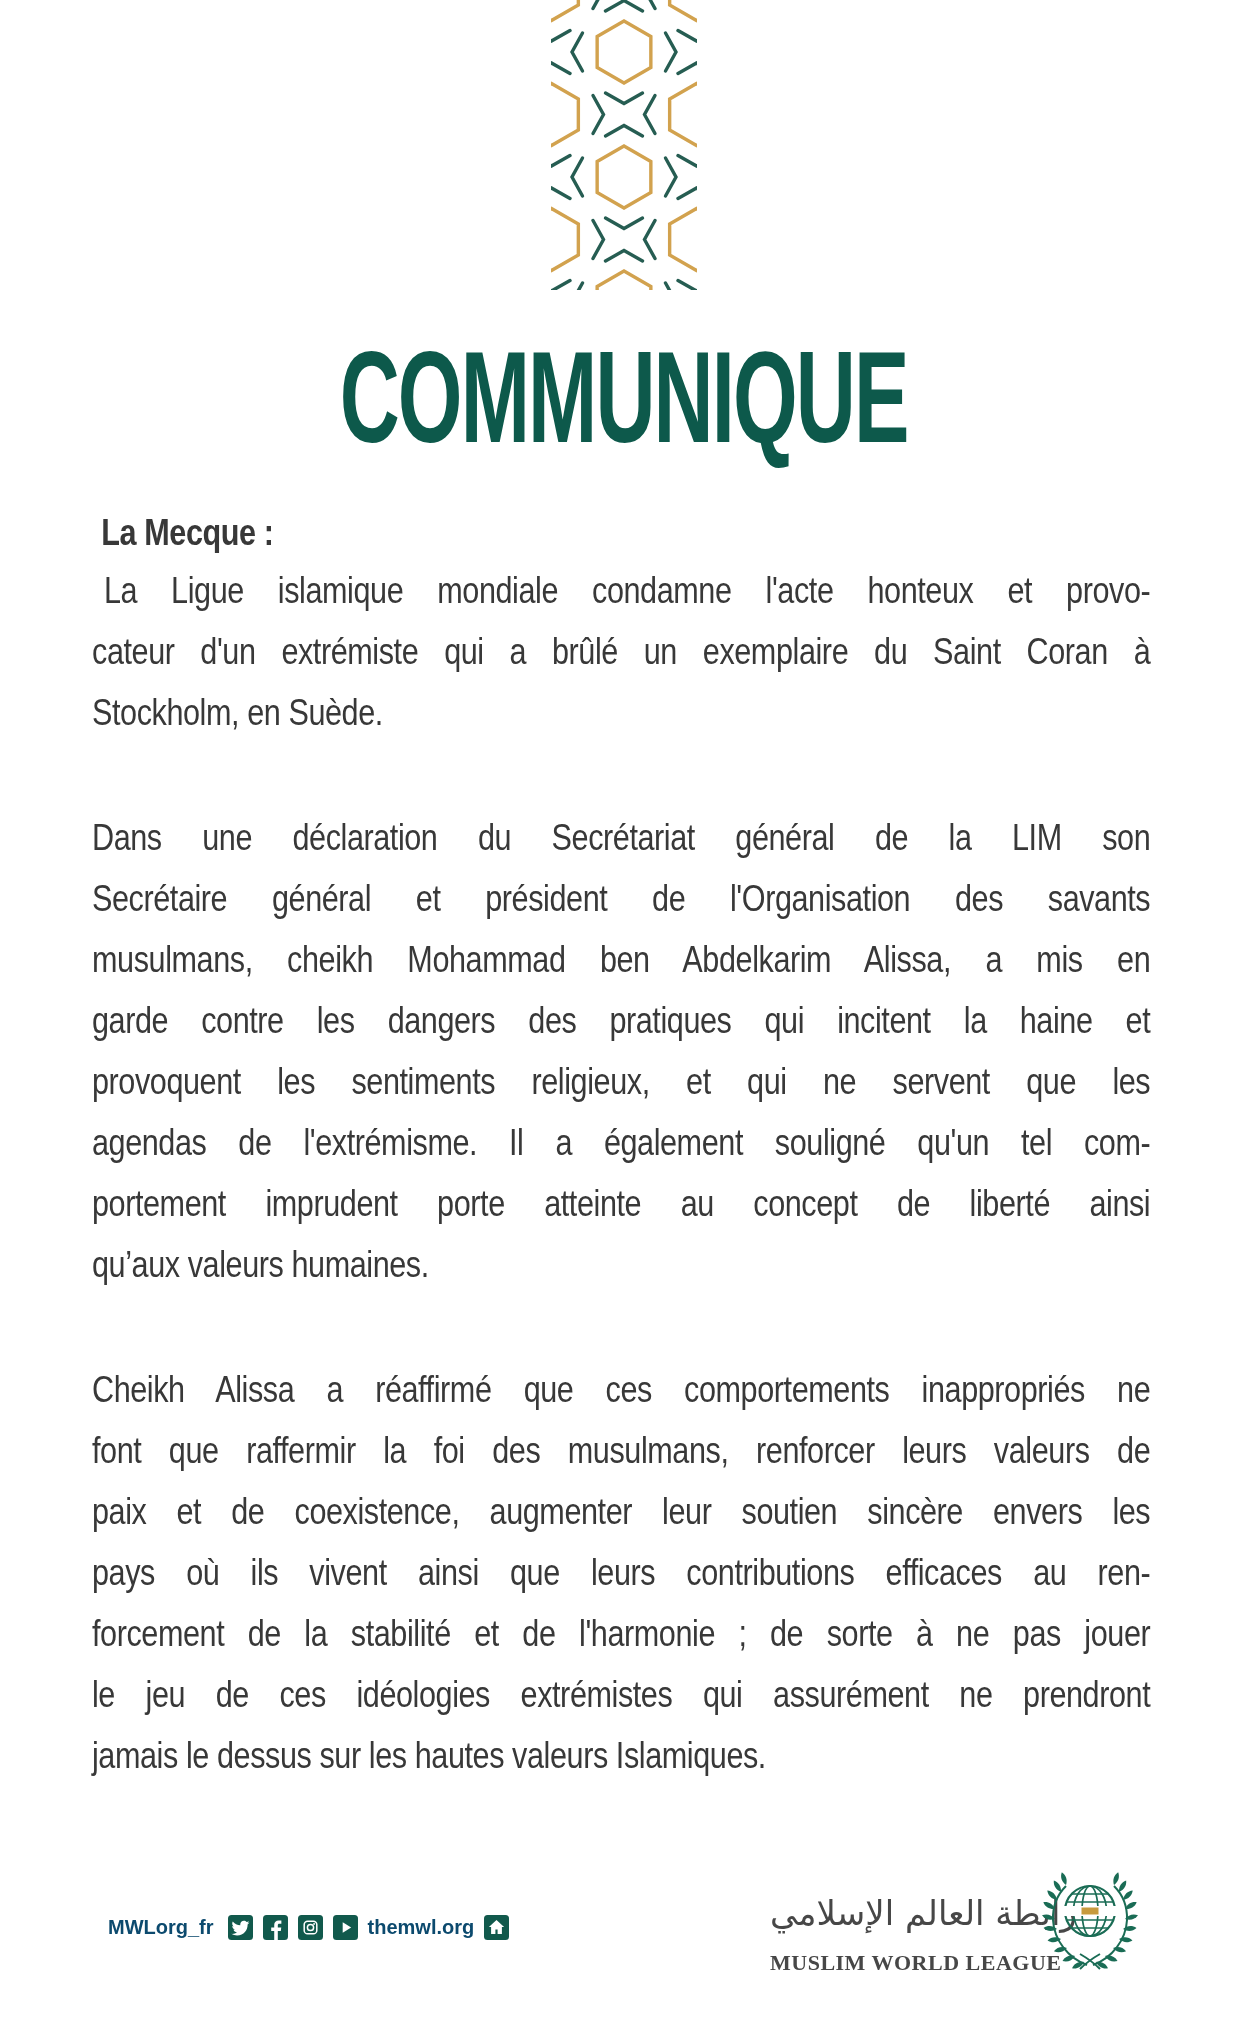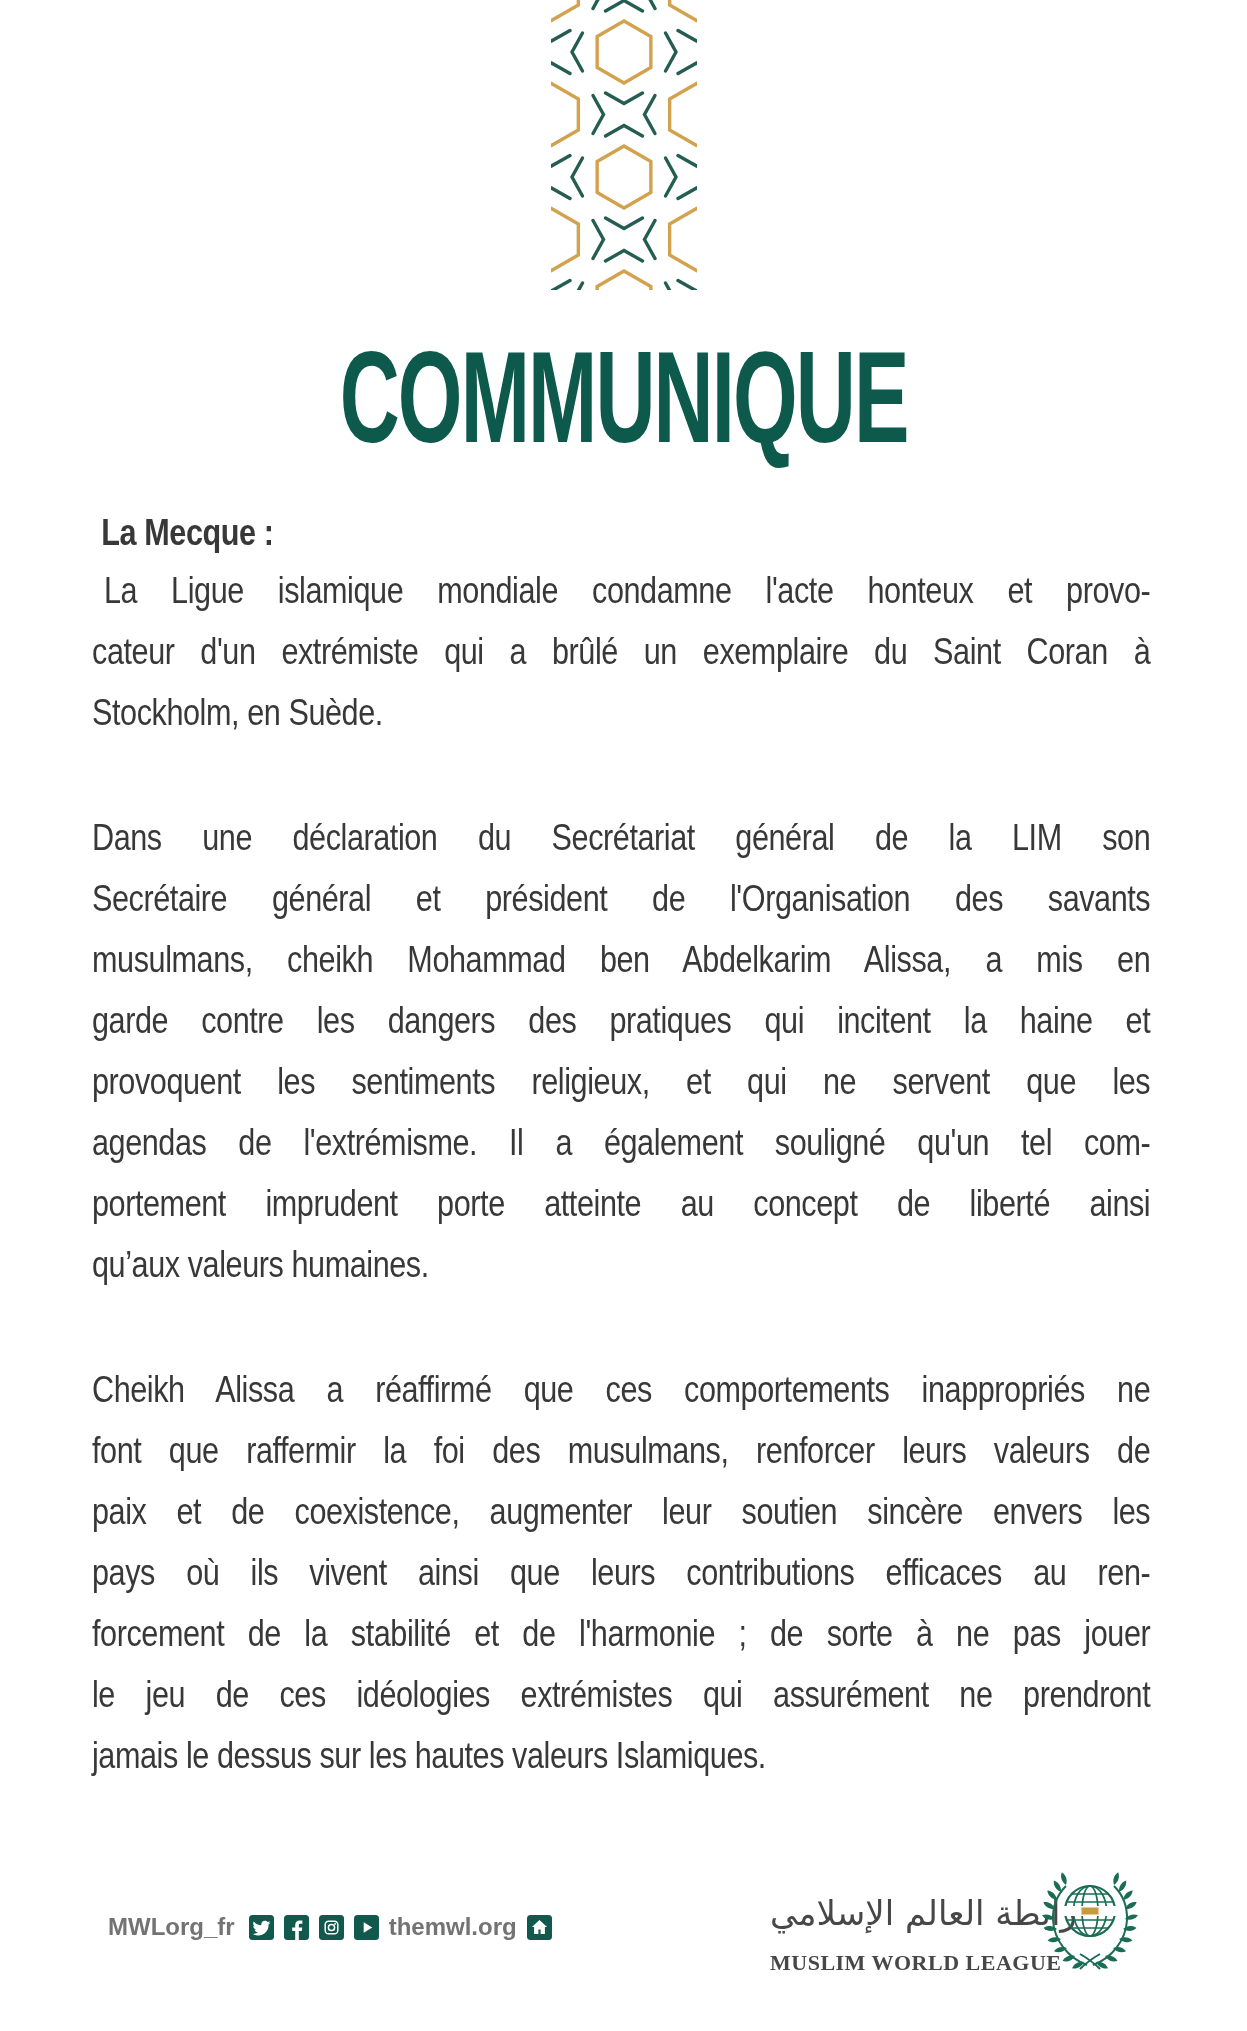--- a/index.html
+++ b/index.html
@@ -22,21 +22,21 @@
   .heading{font-weight:bold;line-height:55px;padding-left:11px;}
   .para{margin-top:64px;}
   .para:first-child{margin-top:0;}
   .line{text-align:justify;text-align-last:left;white-space:normal;}
   .line.j{text-align-last:justify;}
   .line.ind{padding-left:14px;}
 
   
   .footer{position:absolute;left:108px;top:1913px;height:28px;display:flex;
           align-items:center;gap:10px;}
-  .footer .txt{color:#737373;font-weight:bold;font-size:24px;line-height:28px;}
+  .footer .txt{color:#0c4a6e;font-weight:bold;font-size:20px;line-height:28px;}
   .tile{width:25px;height:25px;display:block;}
 
   
   .arabic{position:absolute;left:770px;top:1876px;width:262px;height:74px;line-height:74px;
           text-align:center;font-family:"DejaVu Sans",sans-serif;font-size:34px;color:#474747;
           white-space:nowrap;}
   .english{position:absolute;left:770px;top:1950px;width:262px;text-align:center;
            font-family:"Liberation Serif",serif;font-weight:bold;font-size:22px;
            letter-spacing:0.5px;color:#474747;white-space:nowrap;}
   .emblem{position:absolute;left:1040px;top:1870px;width:100px;height:104px;}

